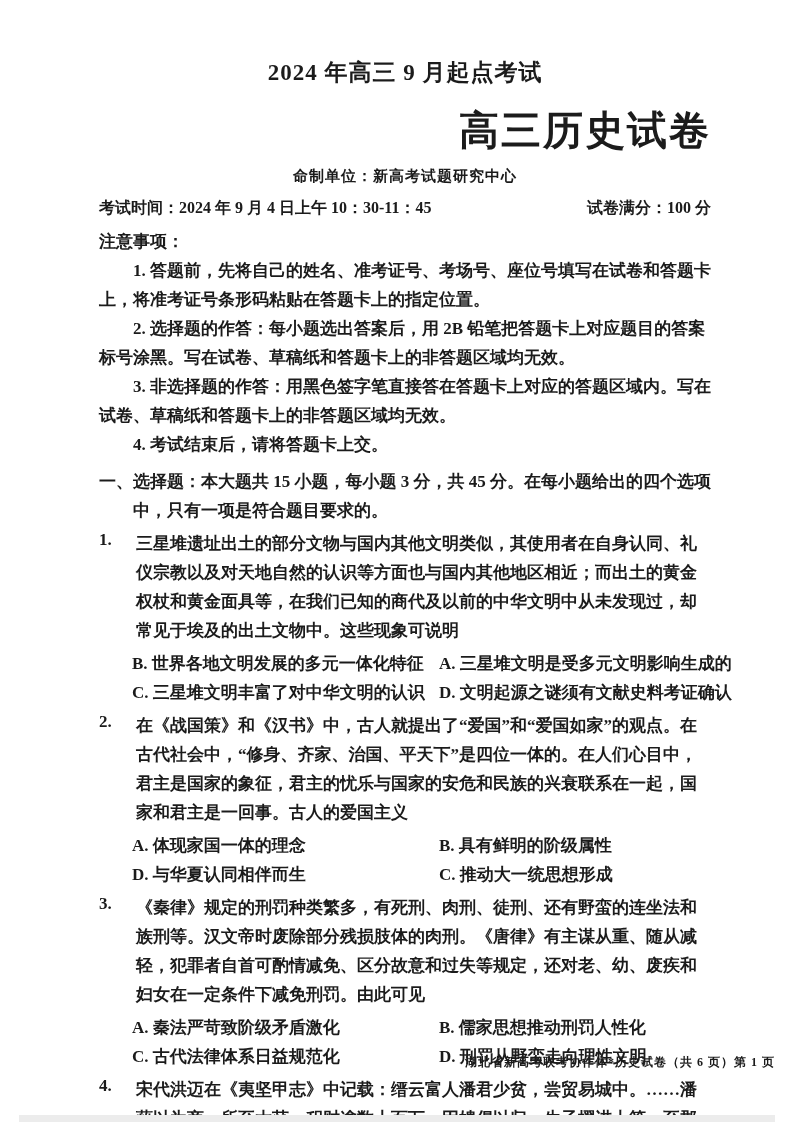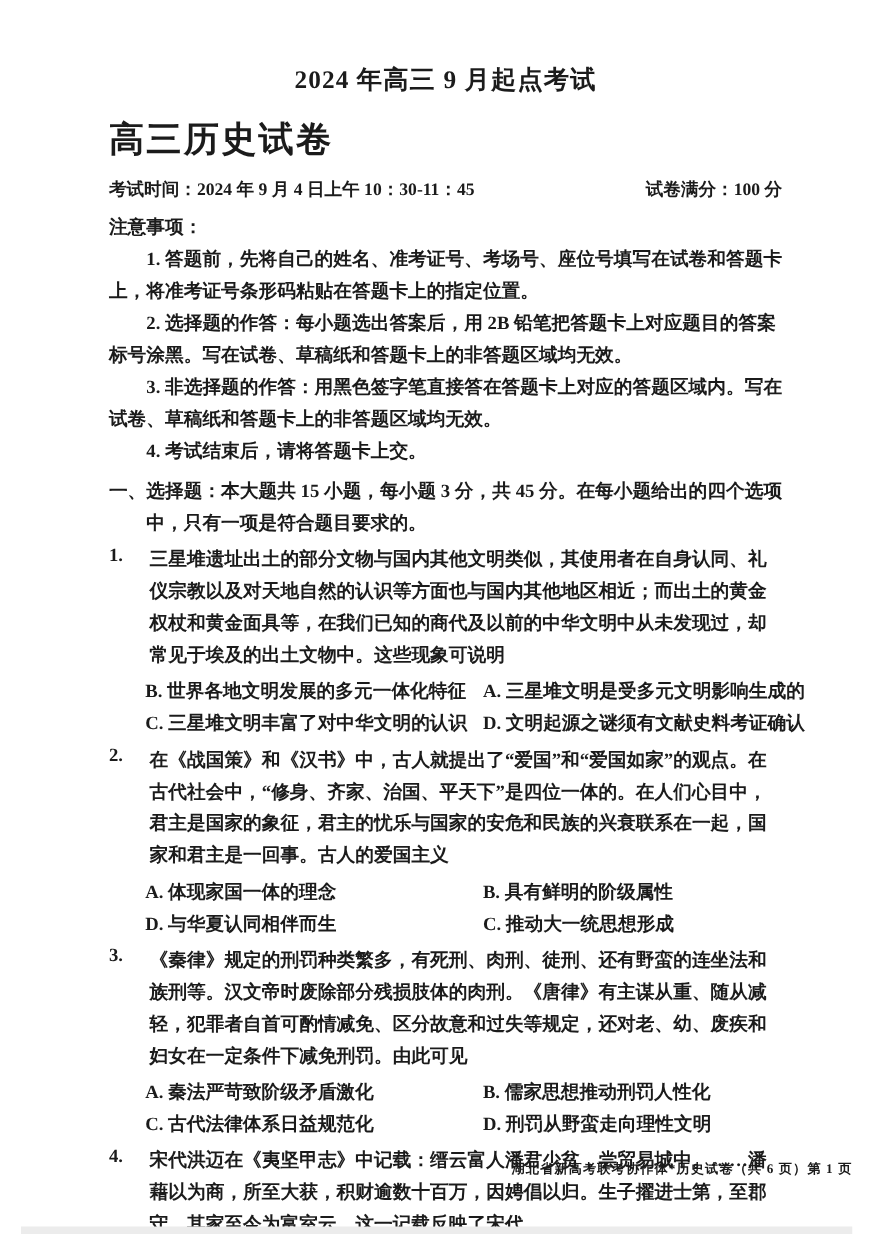--- a/index.html
+++ b/index.html
@@ -9,25 +9,25 @@
     margin:0 auto;
     background:#ffffff;
     color:#1b1b1b;
     font-family:"Liberation Serif","DejaVu Serif",serif;
     font-weight:700;
     overflow:hidden;
   }
   .content { padding:58px 64px 0 80px; }
 
   .title1 { text-align:center; font-size:23px; line-height:30px; letter-spacing:1px; }
-  .title2 { text-align:left; font-size:32px; line-height:40px; letter-spacing:2px; margin-top:18px; }
+  .title2 { text-align:right; font-size:40px; line-height:40px; letter-spacing:2px; margin-top:23px; }
   .issuer { text-align:center; font-size:15px; line-height:22px; letter-spacing:1px; margin-top:14px; }
 
   .meta-row { display:flex; justify-content:space-between; align-items:baseline;
-              font-size:16px; line-height:22px; margin-top:16px; }
+              font-size:16px; line-height:22px; margin-top:10px; }
 
   .body-text { font-size:17px; line-height:29px; margin-top:8px; }
   .notice-title { font-size:17px; line-height:29px; }
   .notice-item { margin:0; text-indent:2em; }
 
   .section-heading { padding-left:34px; text-indent:-34px; margin:0; }
 
   .question { display:flex; }
   .q-num { width:33px; flex:none; }
   .q-body { flex:1 1 auto; min-width:0; }
@@ -46,20 +46,21 @@
   }
 </style>
 </head>
 <body>
 
 <div class="page">
   <div class="content">
 
     <div class="title1">2024 年高三 9 月起点考试</div>
     <div class="title2">高三历史试卷</div>
+    <div class="issuer">命制单位：新高考试题研究中心</div>
 
     <div class="meta-row">
       <span>考试时间：2024 年 9 月 4 日上午 10：30-11：45</span>
       <span>试卷满分：100 分</span>
     </div>
 
     <div class="body-text">
       <div class="notice-title">注意事项：</div>
       <div>
           <p class="notice-item">1. 答题前，先将自己的姓名、准考证号、考场号、座位号填写在试卷和答题卡上，将准考证号条形码粘贴在答题卡上的指定位置。</p>

